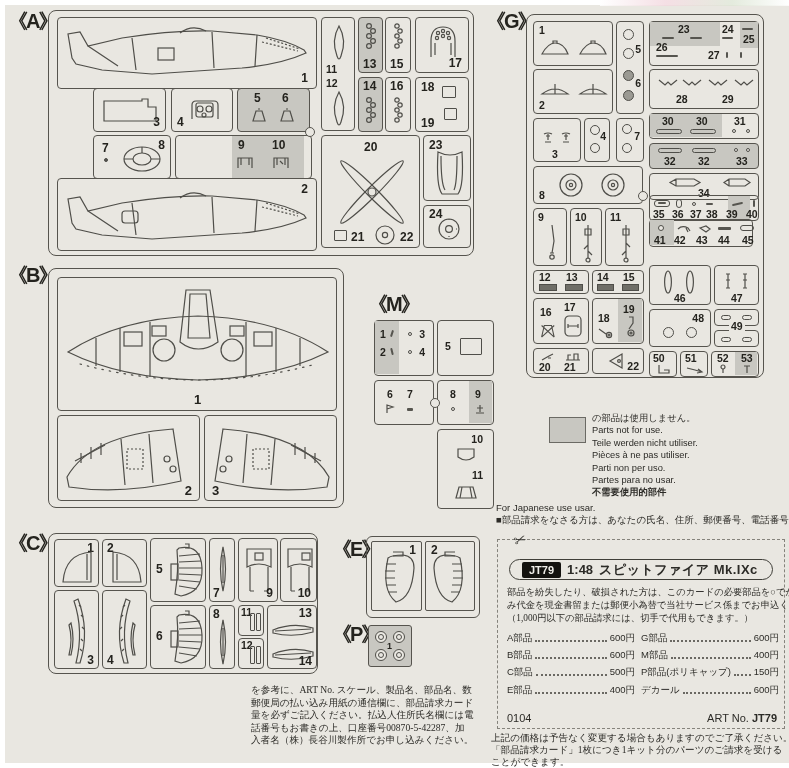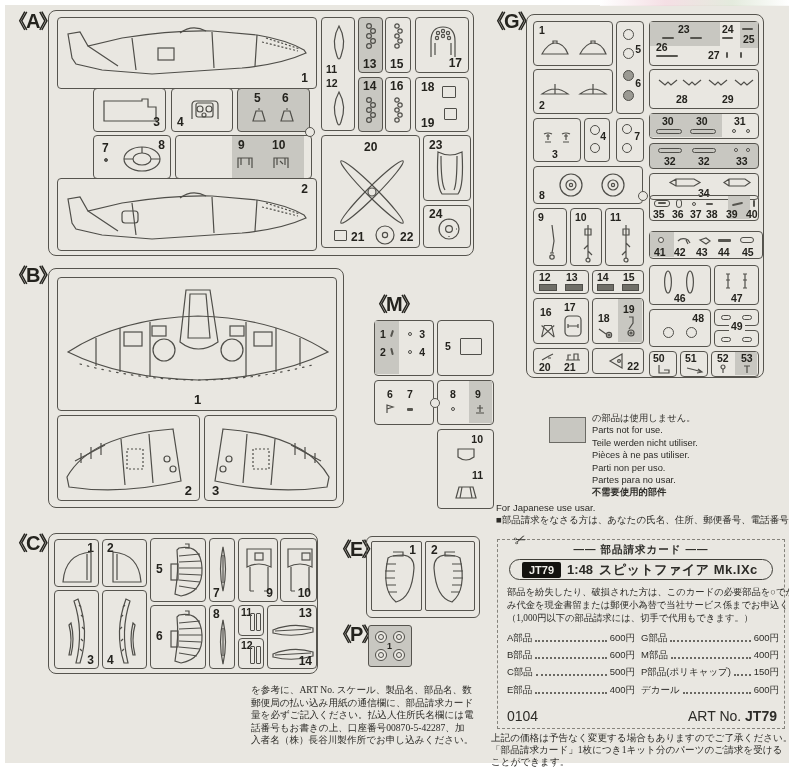--- a/index.html
+++ b/index.html
@@ -653,21 +653,21 @@
       <div class="bar" style="left:56px;top:7px;width:7px;height:2.4px"></div>
       <div class="bar" style="left:82px;top:7px;width:11px;height:2px;transform:rotate(-12deg)"></div>
       <div class="bar" style="left:103px;top:4px;width:2px;height:7px"></div>
       <span class="n ns" style="left:3px;bottom:1px">35</span>
       <span class="n ns" style="left:22px;bottom:1px">36</span>
       <span class="n ns" style="left:40px;bottom:1px">37</span>
       <span class="n ns" style="left:56px;bottom:1px">38</span>
       <span class="n ns" style="left:76px;bottom:1px">39</span>
       <span class="n ns" style="left:96px;bottom:1px">40</span>
     </div>
-    <div class="bx" style="left:122px;top:216px;width:114px;height:28px">
+    <div class="bx" style="left:122px;top:204px;width:104px;height:28px">
       <div class="grayp" style="left:0;top:0;width:24px;height:25px"></div>
       <span class="dot" style="left:8px;top:5px;width:6px;height:6px"></span>
       <svg style="left:26px;top:4px" width="16" height="9" viewBox="0 0 16 9">
           <path d="M2,5 Q6,1 12,4 L14,7 M10,4 L12,8"></path>
         </svg>
       <svg style="left:48px;top:4px" width="14" height="9" viewBox="0 0 14 9">
           <path d="M2,4 L8,2 L12,5 L8,8 Z"></path>
         </svg>
       <div class="bar" style="left:68px;top:7px;width:13px;height:3px"></div>
       <div class="obar" style="left:90px;top:5px;width:14px;height:6px;border-radius:3px"></div>
@@ -745,21 +745,20 @@
     <div class="legend-line">Parti non per uso.</div>
     <div class="legend-line">Partes para no usar.</div>
     <div class="legend-line" style="font-weight:700">不需要使用的部件</div>
   </div>
 
   <div class="txt" style="left:496px;top:502px">For Japanese use usar.</div>
   <div class="txt" style="left:496px;top:514px">■部品請求をなさる方は、あなたの氏名、住所、郵便番号、電話番号を</div>
 
   <div class="card" style="left:497px;top:539px;width:288px;height:190px">
     <span style="position:absolute;left:16px;top:-9px;font-size:15px;transform:rotate(-20deg);color:#3e3d38">✂</span>
-    <div style="position:absolute;left:0;top:3px;width:100%;text-align:center;font-size:10.5px;font-weight:700;letter-spacing:1px">―― 部品請求カード ――</div>
     <div class="badge" style="left:11px;top:19px;width:264px;height:21px">
       <span class="badge-chip">JT79</span>
       <span class="badge-scale">1:48</span>
       <span class="badge-name">スピットファイア Mk.IXc</span>
     </div>
     <div style="position:absolute;left:9px;top:46px;width:272px">
       <div class="serif" style="font-size:9.3px;line-height:13px;white-space:nowrap">部品を紛失したり、破損された方は、このカードの必要部品を○でかこ</div>
       <div class="serif" style="font-size:9.3px;line-height:13px;white-space:nowrap">み代金を現金書留または郵便小為替で当社サービス係までお申込ください。</div>
       <div class="serif" style="font-size:9.3px;line-height:13px;white-space:nowrap">（1,000円以下の部品請求には、切手で代用もできます。）</div>
     </div>
@@ -806,21 +805,21 @@
             <span class="lead"></span>
             <span>400円</span>
           </div>
         <div class="pcell" style="width:138px;margin-left:6px">
             <span>デカール</span>
             <span class="lead"></span>
             <span>600円</span>
           </div>
       </div>
     </div>
-    <div style="position:absolute;left:9px;bottom:4px;width:270px;display:flex;justify-content:space-between;font-size:14px">
+    <div style="position:absolute;left:9px;bottom:4px;width:270px;display:flex;justify-content:space-between;font-size:11px">
       <span>0104</span>
       <span><span>ART No. </span><b>JT79</b></span>
     </div>
   </div>
 
   <div style="position:absolute;left:491px;top:732px">
     <div class="serif" style="font-size:9.6px;line-height:11.8px;white-space:nowrap">上記の価格は予告なく変更する場合もありますのでご了承ください。</div>
     <div class="serif" style="font-size:9.6px;line-height:11.8px;white-space:nowrap">「部品請求カード」1枚につき1キット分のパーツのご請求を受ける</div>
     <div class="serif" style="font-size:9.6px;line-height:11.8px;white-space:nowrap">ことができます。</div>
   </div>

